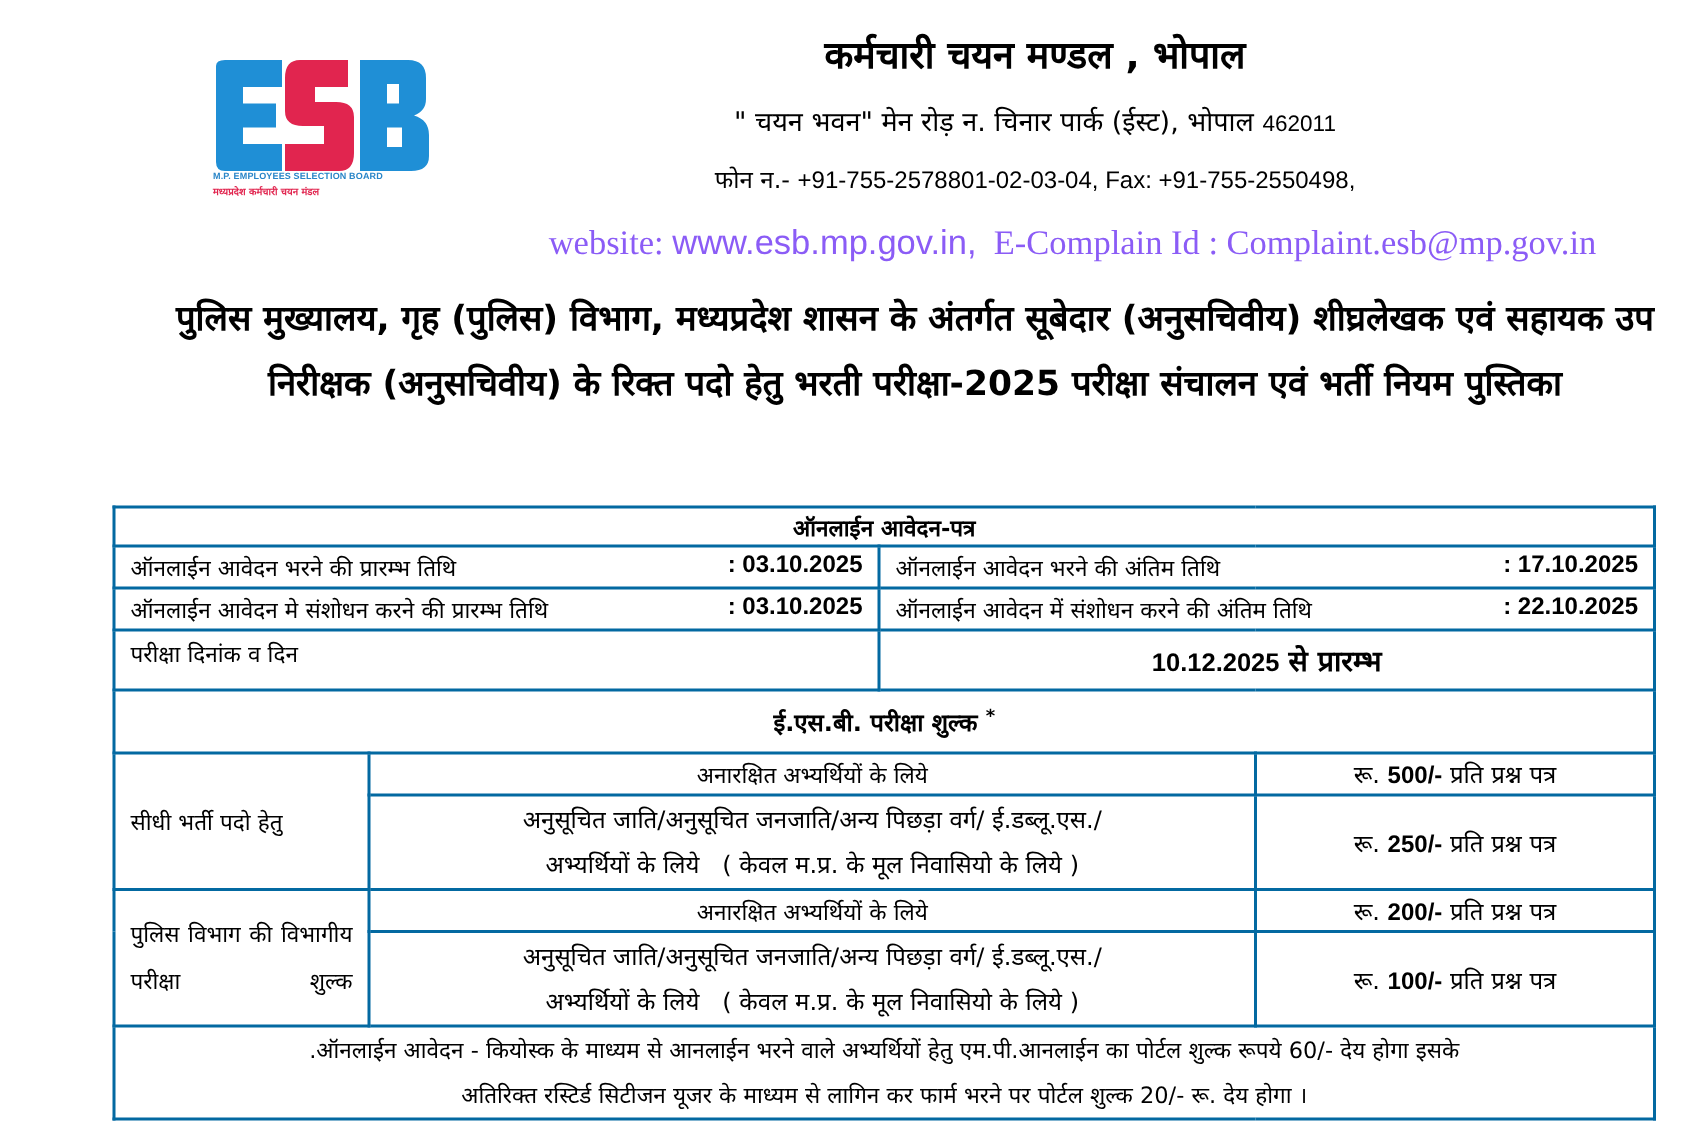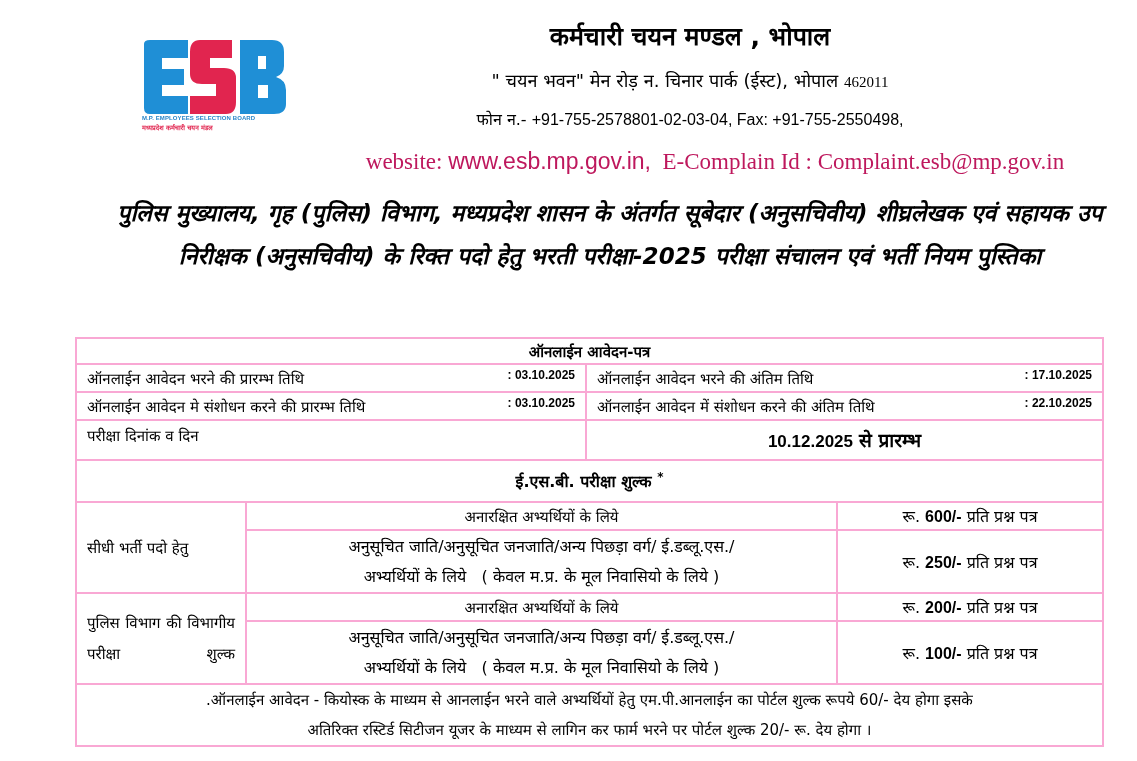--- a/index.html
+++ b/index.html
@@ -7,35 +7,35 @@
       width: 1137px; height: 761px; overflow: hidden; position: relative;
       font-family: "DejaVu Sans", sans-serif; color: #000;
     }
     .logo { position: absolute; left: 104px; top: 38px; width: 148px; height: 96px; margin-left: 36px; }
     .logo-letters { position: absolute; left: 0; top: 0; width: 148px; height: 78px; }
     .logo-cap1 { position: absolute; left: 2px; top: 77px; width: 146px; font-family: "Liberation Sans", sans-serif; font-size: 6px; font-weight: bold; color: #2a86c8; letter-spacing: 0.1px; white-space: nowrap; }
     .logo-cap2 { position: absolute; left: 2px; top: 85px; width: 146px; font-family: "DejaVu Sans", sans-serif; font-size: 6.5px; font-weight: bold; color: #e1254f; white-space: nowrap; }
 
     .org-title { position: absolute; left: 400px; top: 18px; width: 580px; text-align: center; font-size: 25px; font-weight: bold; white-space: nowrap; }
     .org-addr { position: absolute; left: 400px; top: 68px; width: 580px; text-align: center; font-size: 18px; white-space: nowrap; }
-    .org-addr .pin { font-family: Liberation Serif, serif; font-size: 15px; }
+    .org-addr .pin { font-family: Liberation Sans, sans-serif; font-size: 15px; }
     .org-phone { position: absolute; left: 400px; top: 108px; width: 580px; text-align: center; font-size: 16px; white-space: nowrap; }
     .org-phone .en { font-family: "Liberation Sans", sans-serif; }
-    .org-web { position: absolute; left: 320px; top: 148px; width: 790px; text-align: center; font-family: "Liberation Serif", serif; font-size: 23px; color: #be185d; white-space: nowrap; }
+    .org-web { position: absolute; left: 320px; top: 148px; width: 790px; text-align: center; font-family: "Liberation Serif", serif; font-size: 23px; color: #8b5cf6; white-space: nowrap; }
     .org-web .sans { font-family: "Liberation Sans", sans-serif; }
 
-    .doc-title { position: absolute; left: 95px; top: 192px; width: 1030px; text-align: center; font-size: 23px; font-weight: bold; line-height: 43px; font-style: italic; }
+    .doc-title { position: absolute; left: 95px; top: 192px; width: 1030px; text-align: center; font-size: 23px; font-weight: bold; line-height: 43px; }
 
     table.main { position: absolute; left: 75px; top: 337px; width: 1027px; border-collapse: collapse; table-layout: fixed; font-size: 15px; }
-    table.main td { border: 2px solid #f9a8d4; padding: 0 10px; vertical-align: middle; }
+    table.main td { border: 2px solid #0369a1; padding: 0 10px; vertical-align: middle; }
     .t-center { text-align: center; }
     .bold { font-weight: bold; }
     .en { font-family: "Liberation Sans", sans-serif; }
     .date-row td { height: 26px; margin-left: 23px; }
-    .date-row .val { font-family: "Liberation Sans", sans-serif; font-weight: bold; font-size: 12px; }
+    .date-row .val { font-family: "Liberation Sans", sans-serif; font-weight: bold; font-size: 16px; }
     .flex-line { display: flex; justify-content: space-between; white-space: nowrap; }
     .section-hdr { height: 40px; font-weight: bold; font-size: 16px; }
     .fee-cat { font-size: 15px; line-height: 34px; }
     .fee-single { height: 26px; }
     .fee-double { height: 61px; line-height: 30px; }
     .fee-amt { font-size: 16px; text-align: center; }
     .fee-amt .num { font-family: "Liberation Sans", sans-serif; font-weight: bold; }
     .note { font-size: 15px; line-height: 30px; text-align: center; height: 58px; margin-top: 42px; }
     .just { text-align: justify; text-align-last: justify; }
     sup.star { font-size: 12px; }
@@ -125,21 +125,21 @@
       <span>ई.एस.बी. परीक्षा शुल्क</span>
       <sup class="star">*</sup>
     </td>
   </tr>
 
   <tr>
     <td rowspan="2" class="fee-cat">सीधी भर्ती पदो हेतु</td>
     <td colspan="2" class="t-center fee-single">अनारक्षित अभ्यर्थियों के लिये</td>
     <td class="fee-amt">
       <span>रू.</span>
-      <span class="num">600/-</span>
+      <span class="num">500/-</span>
       <span>प्रति प्रश्न पत्र</span>
     </td>
   </tr>
   <tr>
     <td colspan="2" class="t-center fee-double" style="font-size:16px;">
       <div>अनुसूचित जाति/अनुसूचित जनजाति/अन्य पिछड़ा वर्ग/ ई.डब्लू.एस./</div>
       <div style="white-space:pre;">अभ्यर्थियों के लिये   ( केवल म.प्र. के मूल निवासियो के लिये )</div>
     </td>
     <td class="fee-amt">
       <span>रू.</span>

